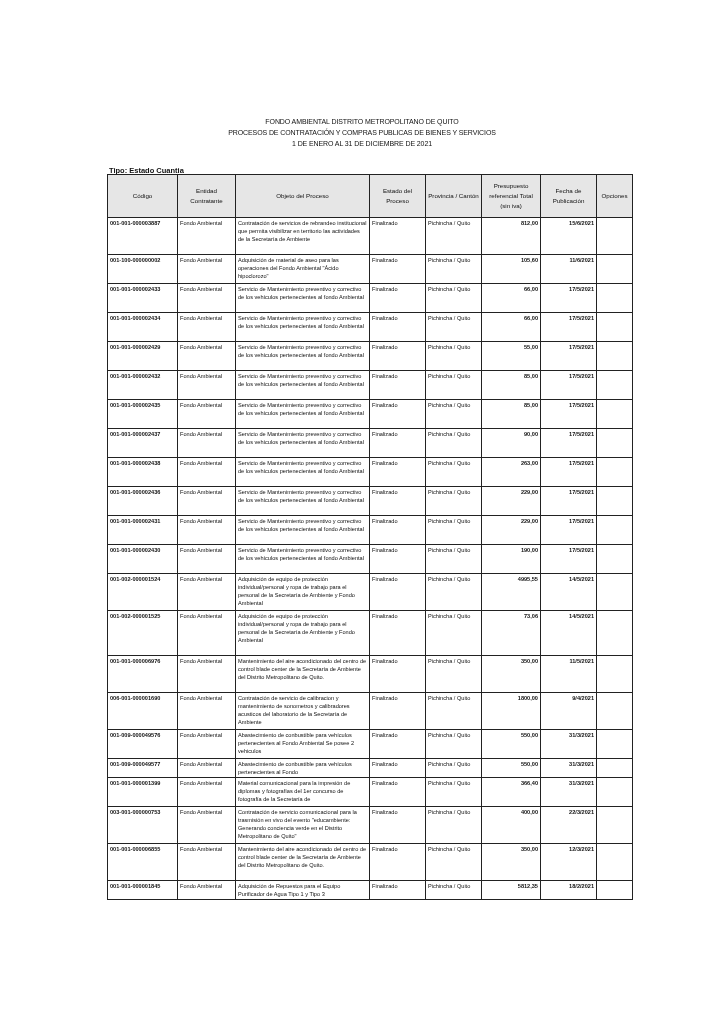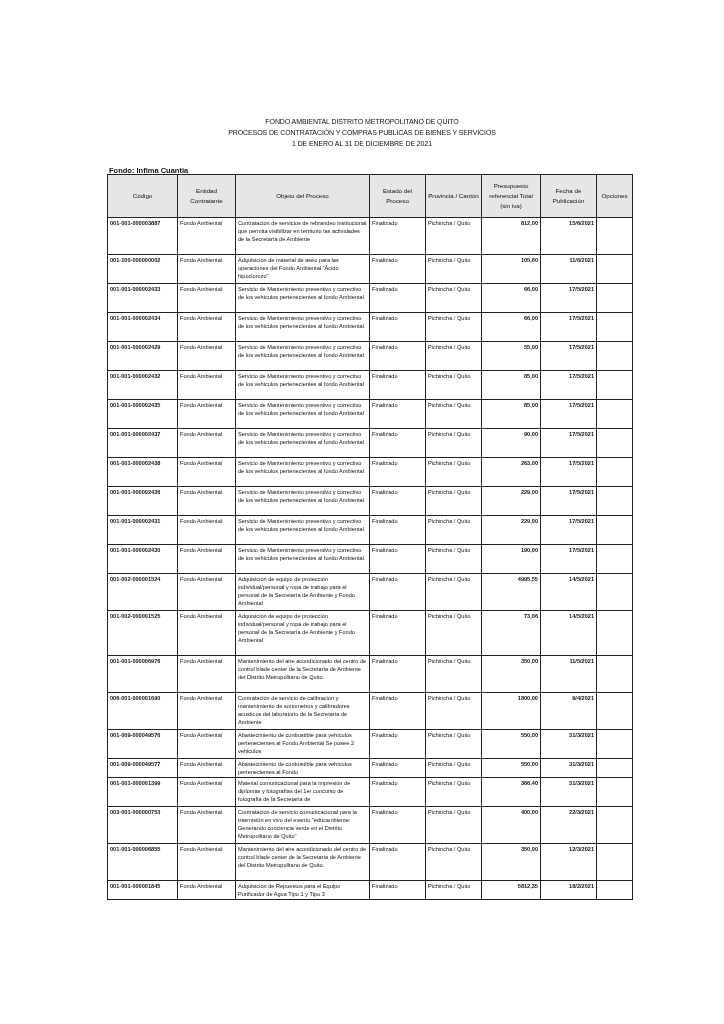--- a/index.html
+++ b/index.html
@@ -23,21 +23,21 @@
 </style>
 </head>
 <body>
 
 <div class="title-block">
   <div>FONDO AMBIENTAL DISTRITO METROPOLITANO DE QUITO</div>
   <div>PROCESOS DE CONTRATACIÓN Y COMPRAS PUBLICAS DE BIENES Y SERVICIOS</div>
   <div>1 DE ENERO AL 31 DE DICIEMBRE DE 2021</div>
 </div>
 
-<div class="tipo">Fondo: Infima Cuantia</div>
+<div class="tipo">Tipo: Estado Cuantia</div>
 
 <table>
   <colgroup>
     <col style="width:70px">
       <col style="width:58px">
       <col style="width:134px">
     <col style="width:56px">
       <col style="width:56px">
       <col style="width:59px">
     <col style="width:56px">

